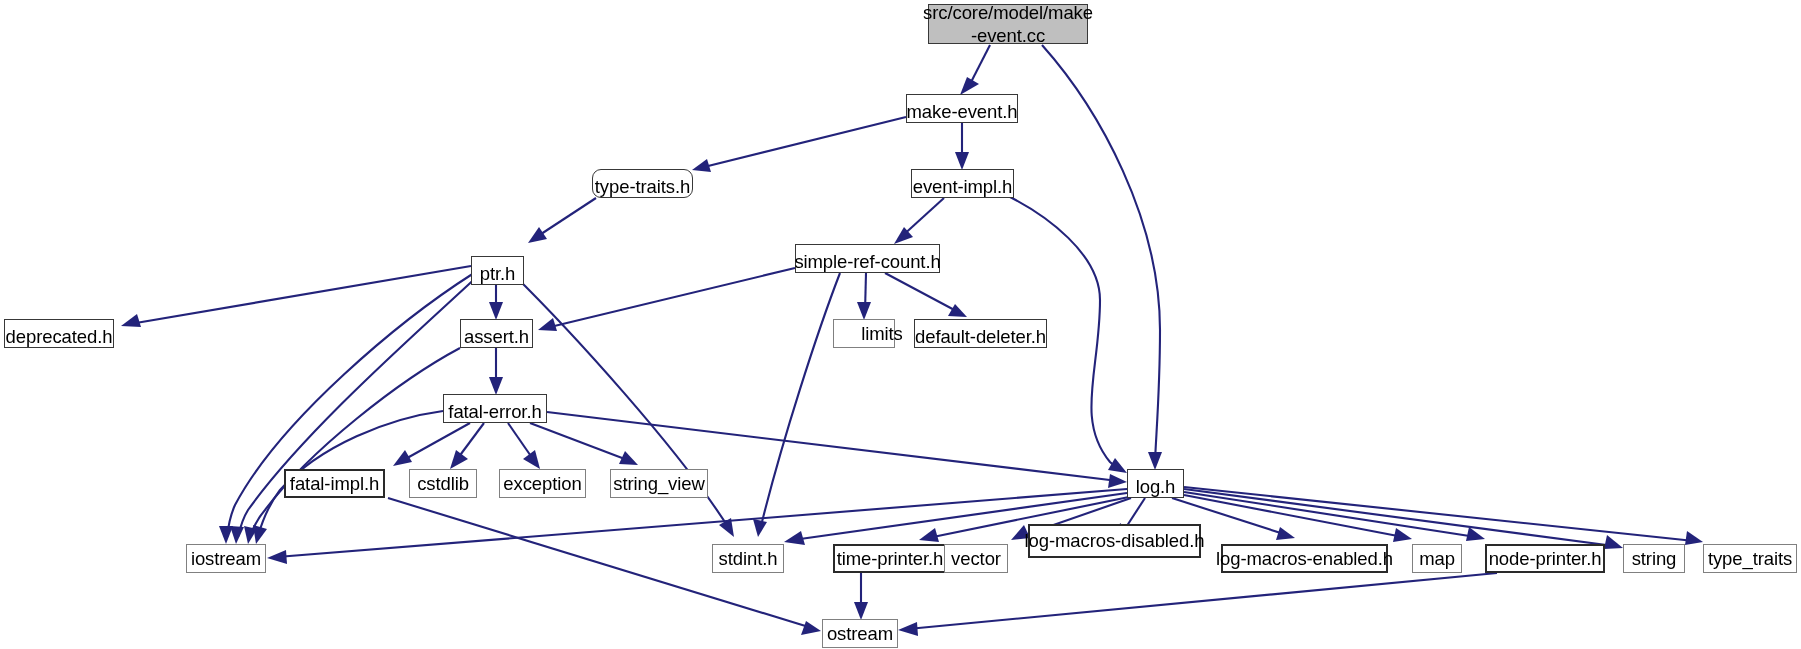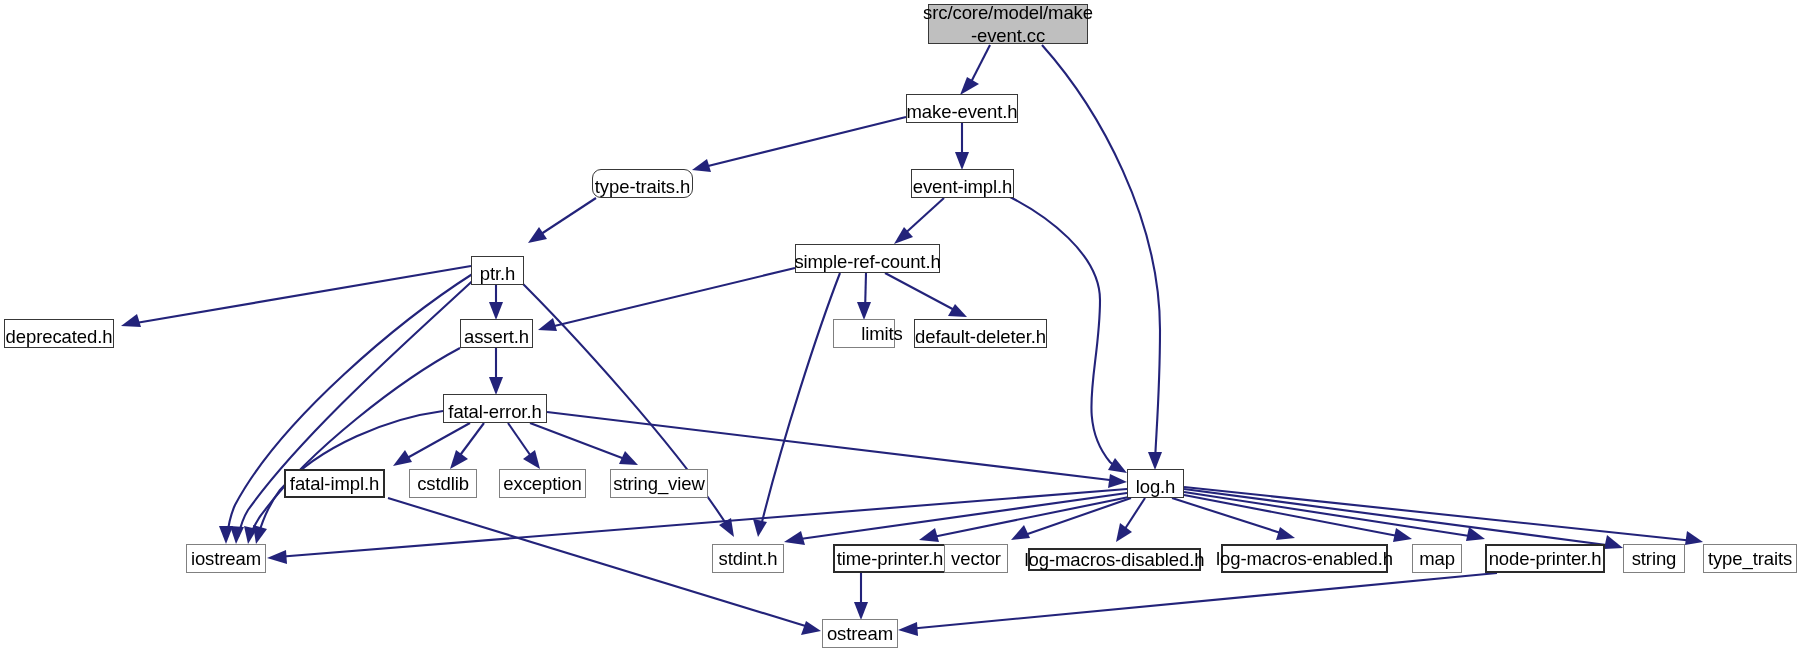--- a/index.html
+++ b/index.html
@@ -334,21 +334,21 @@
   </div>
 
   <div class="node-box k-bold" style="left:805px; top:544px; width:114px; height:29px;margin-left:28px;">
     <span class="node-label">time-printer.h</span>
   </div>
 
   <div class="node-box" style="left:944px; top:544px; width:64px; height:29px;">
     <span class="node-label">vector</span>
   </div>
 
-  <div class="node-box k-bold" style="left:1028px; top:548px; width:173px; height:23px;">
+  <div class="node-box k-bold" style="left:1028px; top:524px; width:173px; height:34px;">
     <span class="node-label">log-macros-disabled.h</span>
   </div>
 
   <div class="node-box k-bold" style="left:1221px; top:544px; width:167px; height:29px;">
     <span class="node-label">log-macros-enabled.h</span>
   </div>
 
   <div class="node-box" style="left:1412px; top:544px; width:50px; height:29px;">
     <span class="node-label">map</span>
   </div>

